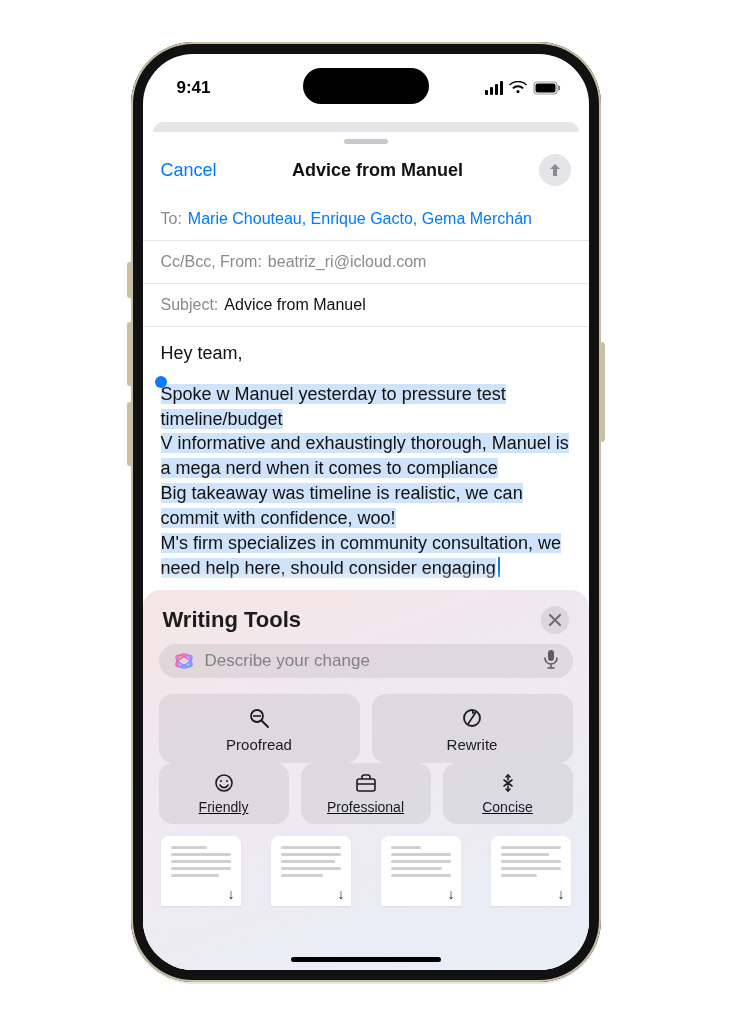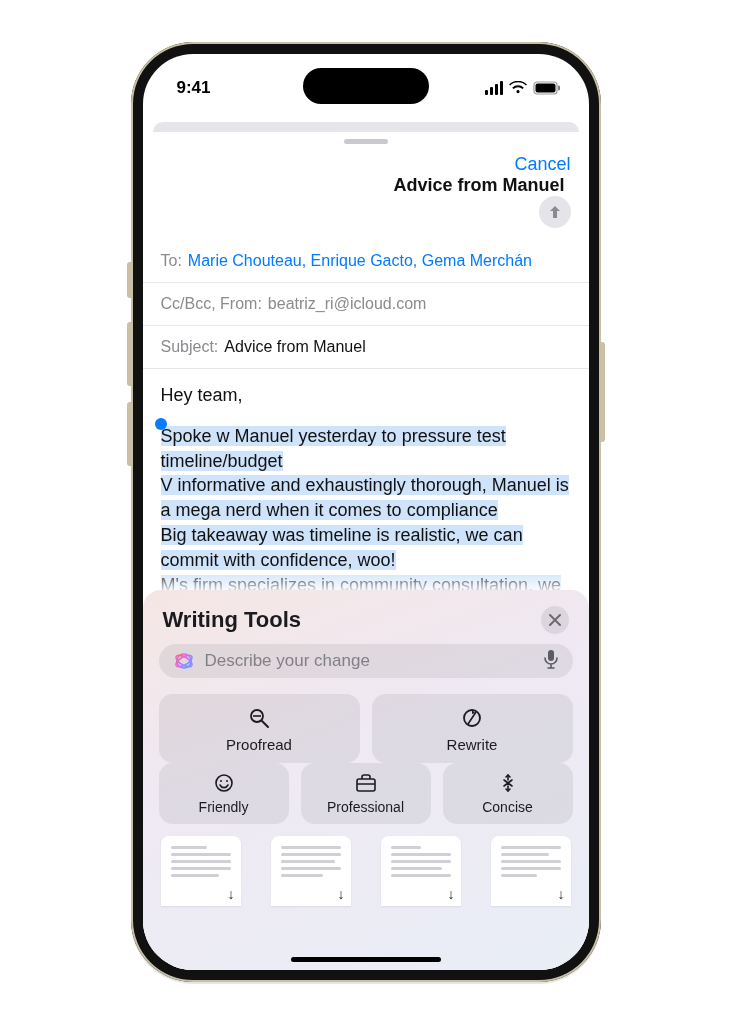--- a/index.html
+++ b/index.html
@@ -41,21 +41,21 @@
   .sig i:nth-child(1){height:5px}.sig i:nth-child(2){height:8px}.sig i:nth-child(3){height:11px}.sig i:nth-child(4){height:14px}
   .wifi svg, .batt svg { display: block; }
 
   
   .stack-hint { height: 10px; background: #e6e6ea; border-radius: 12px 12px 0 0; margin: 0 10px; }
 
   
   .sheet { flex: 1; background: #fff; border-radius: 14px 14px 0 0; margin: 0 0; overflow: hidden; display: flex; flex-direction: column; position: relative; }
   .grabber { width: 44px; height: 5px; background: #c9c9cd; border-radius: 3px; margin: 7px auto 0; }
 
-  .nav { display: flex; align-items: flex-end; justify-content: space-between; padding: 10px 18px 12px; flex-direction: column; }
+  .nav { display: flex; align-items: center; justify-content: space-between; padding: 10px 18px 12px; }
   .nav .cancel { color: #007aff; font-size: 18px; }
   .nav .title { font-size: 18px; font-weight: 700; color: #111; flex: 1; text-align: center; margin: 0 6px; }
   .nav .send {
     width: 32px; height: 32px; border-radius: 16px; background: #e4e4e9; display: flex; align-items: center; justify-content: center;
   }
 
   .field { padding: 12px 18px; border-bottom: 1px solid #e6e6ea; font-size: 16px; display: flex; flex-wrap: wrap; gap: 6px; align-items: flex-start; }
   .field .label { color: #8a8a8f; }
   .field .value { color: #111; }
   .recips { color: #007aff; }
@@ -84,21 +84,21 @@
 
   .prompt {
     height: 34px; border-radius: 24px; background: rgba(118,118,128,.14);
     display: flex; align-items: center; gap: 10px; padding: 0 14px; margin-bottom: 16px;
   }
   .ai-icon { width: 22px; height: 22px; }
   .prompt .ph { color: #808087; font-size: 17px; flex: 1; }
   .mic { color: #5b5b61; }
 
   .grid-top { display: grid; grid-template-columns: 1fr 1fr; gap: 12px; margin-bottom: 0; }
-  .grid-bot { display: grid; grid-template-columns: 1fr 1fr 1fr; gap: 12px; margin-bottom: 12px; }
+  .grid-bot { display: grid; grid-template-columns: 1fr 1fr 1fr; gap: 12px; margin-bottom: 12px; text-decoration: underline; }
   .tool-btn {
     background: rgba(118,118,128,.14);
     border-radius: 14px; padding: 12px 8px 10px;
     display: flex; flex-direction: column; align-items: center; justify-content: center; gap: 6px;
     font-size: 15px; color: #1b1b1f; font-weight: 500;
   }
   .tool-btn svg { display: block; }
   .grid-bot .tool-btn { font-size: 14px; padding: 10px 6px 9px; }
 
   .doclets { display: flex; gap: 16px; justify-content: space-between; padding: 0 2px; }

